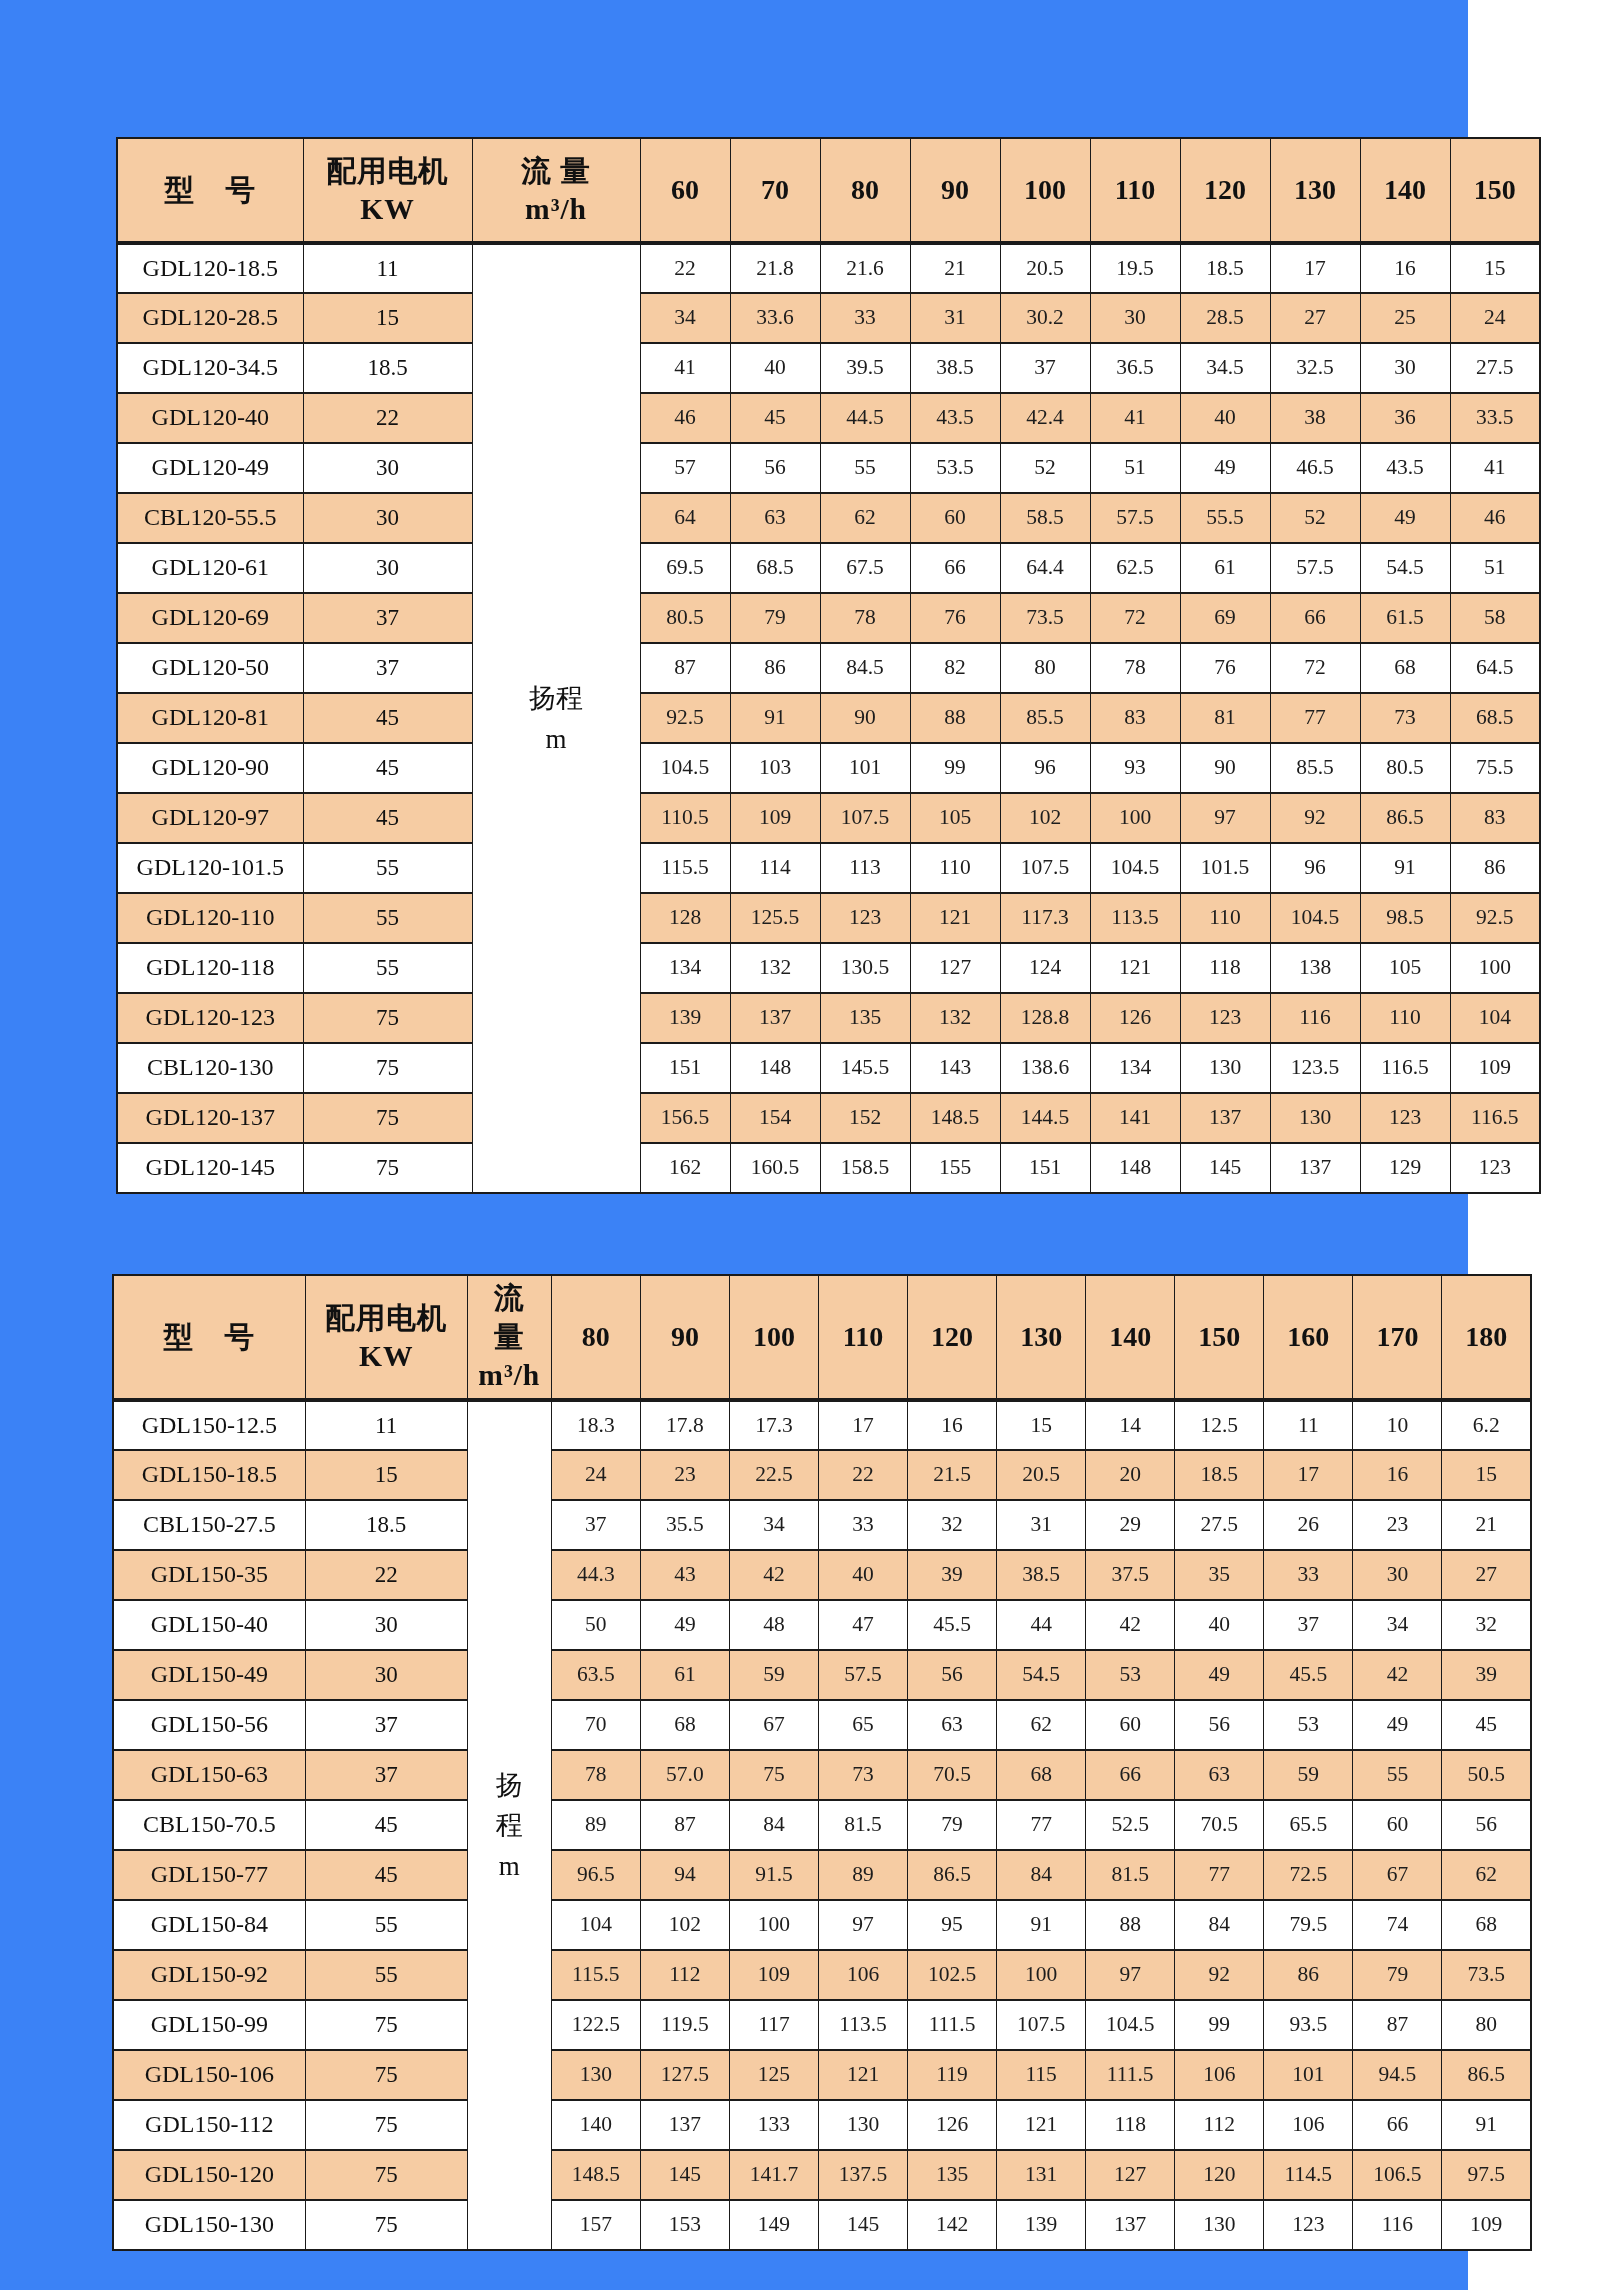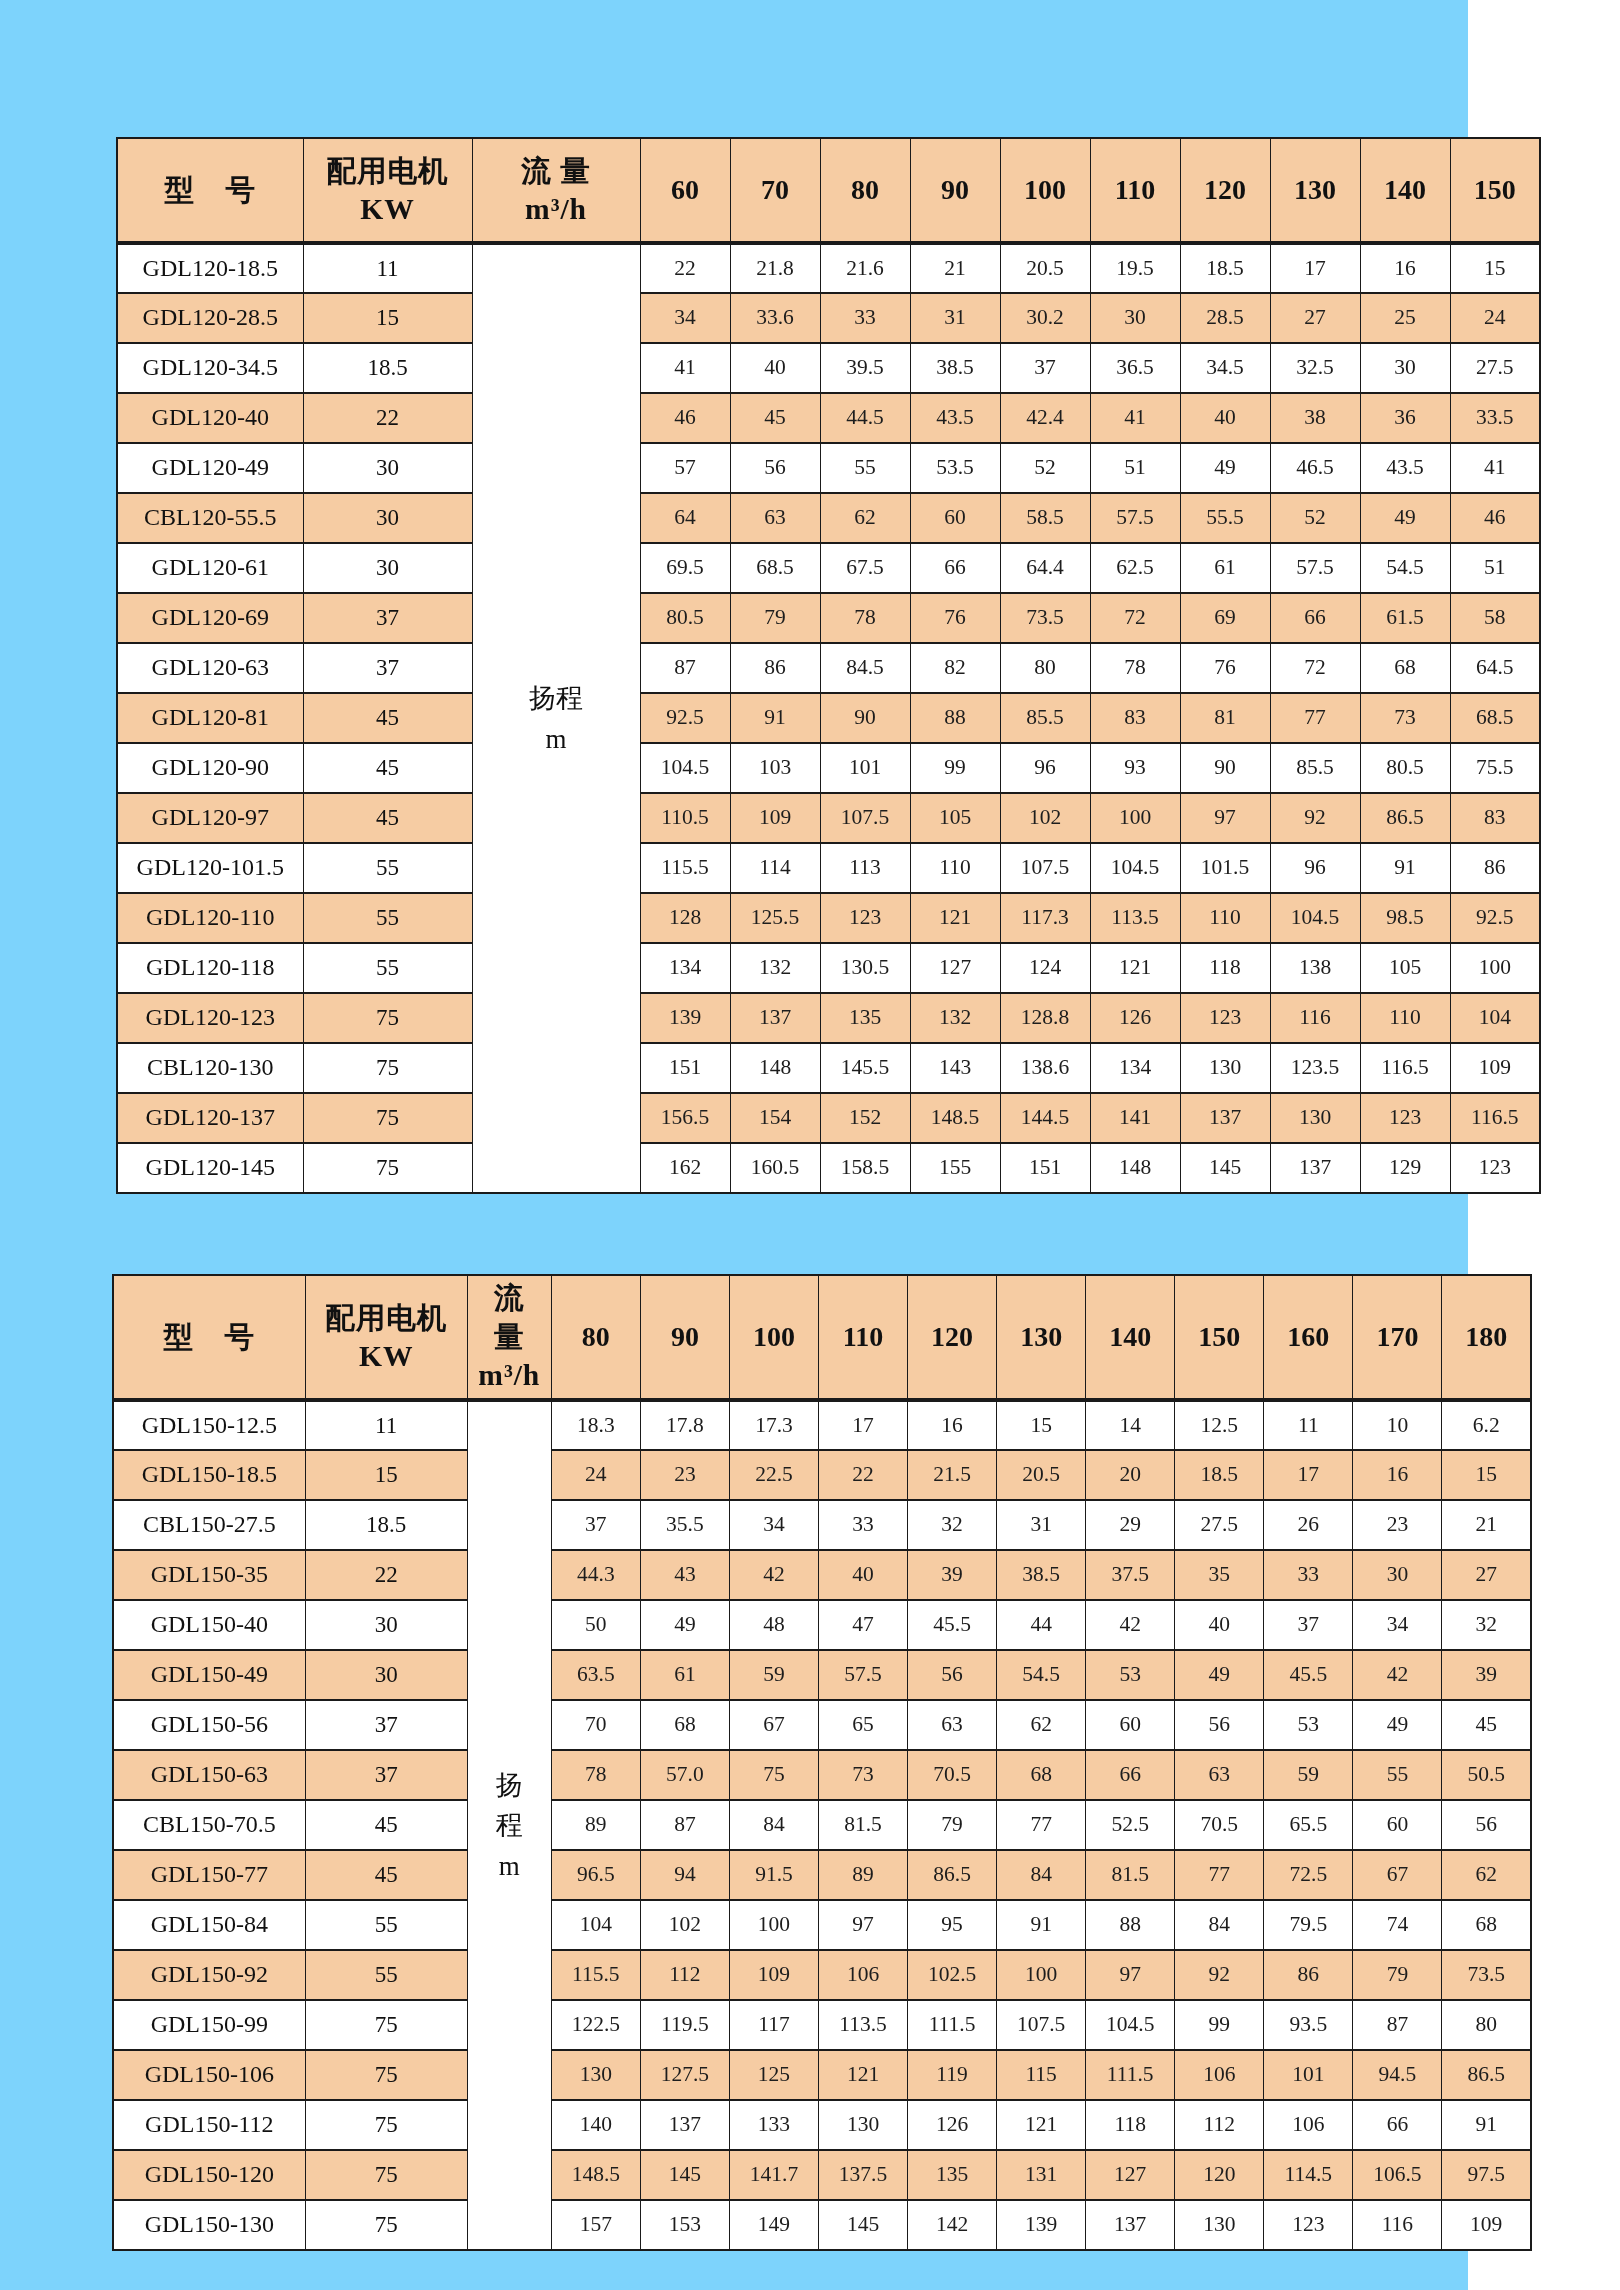--- a/index.html
+++ b/index.html
@@ -1,19 +1,19 @@
 <!DOCTYPE html>
 <html style="font-size:14.3px"><head>
 <meta charset="utf-8">
 <style>
   html,body { margin:0; padding:0; }
   .page {
     position:relative;
     width:1468px; height:2291px;
-    background:#7dd3fc;
+    background:#3b82f6;
     font-family:"Liberation Serif","DejaVu Serif",serif;
     color:#111;
   }
   table.pump {
     position:absolute;
     border-collapse:collapse;
     table-layout:fixed;
     background:#fff;
     border:2.7px solid #1a1a1a;
   }
@@ -200,21 +200,21 @@
           <td class="t-val">78</td>
           <td class="t-val">76</td>
           <td class="t-val">73.5</td>
           <td class="t-val">72</td>
           <td class="t-val">69</td>
           <td class="t-val">66</td>
           <td class="t-val">61.5</td>
           <td class="t-val">58</td>
         </tr>
         <tr>
-          <td class="t-model">GDL120-63</td>
+          <td class="t-model">GDL120-50</td>
           <td class="t-kw">37</td>
           <td class="t-val">87</td>
           <td class="t-val">86</td>
           <td class="t-val">84.5</td>
           <td class="t-val">82</td>
           <td class="t-val">80</td>
           <td class="t-val">78</td>
           <td class="t-val">76</td>
           <td class="t-val">72</td>
           <td class="t-val">68</td>

